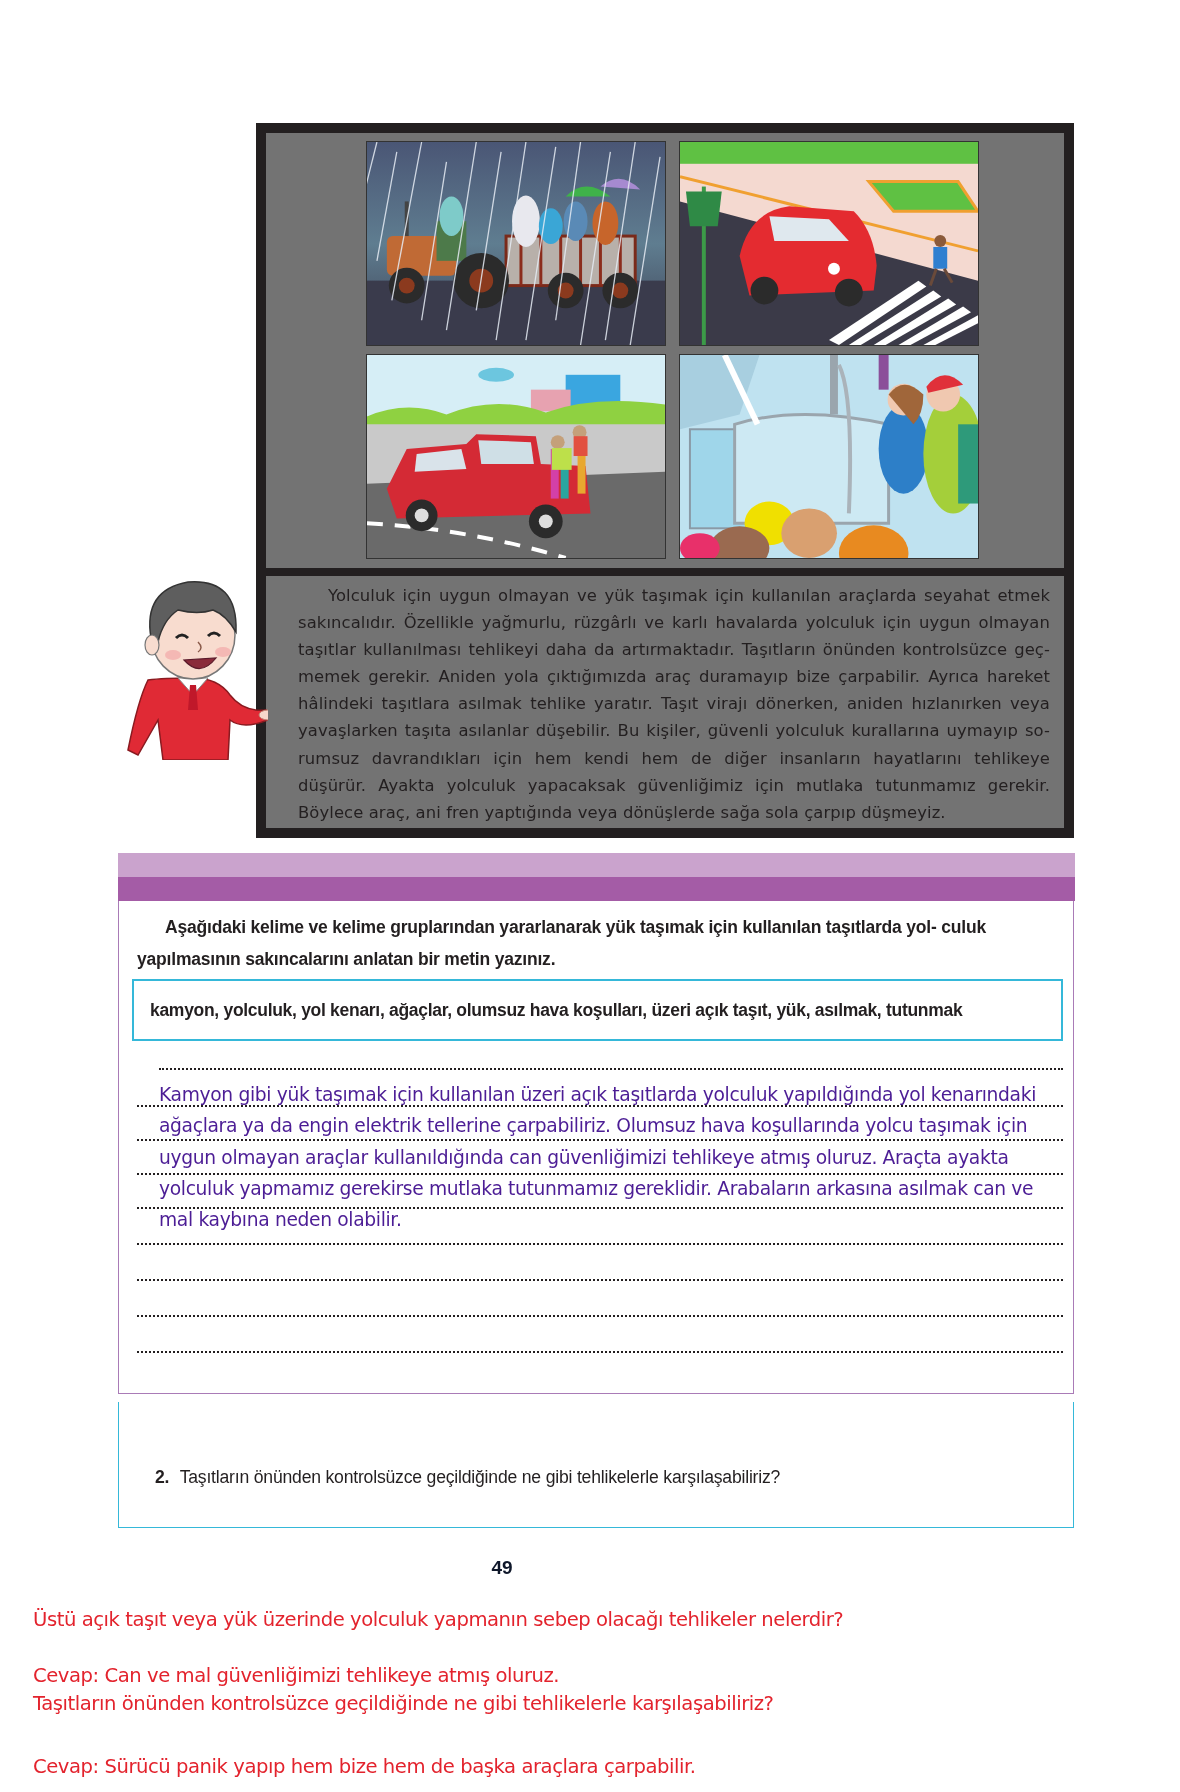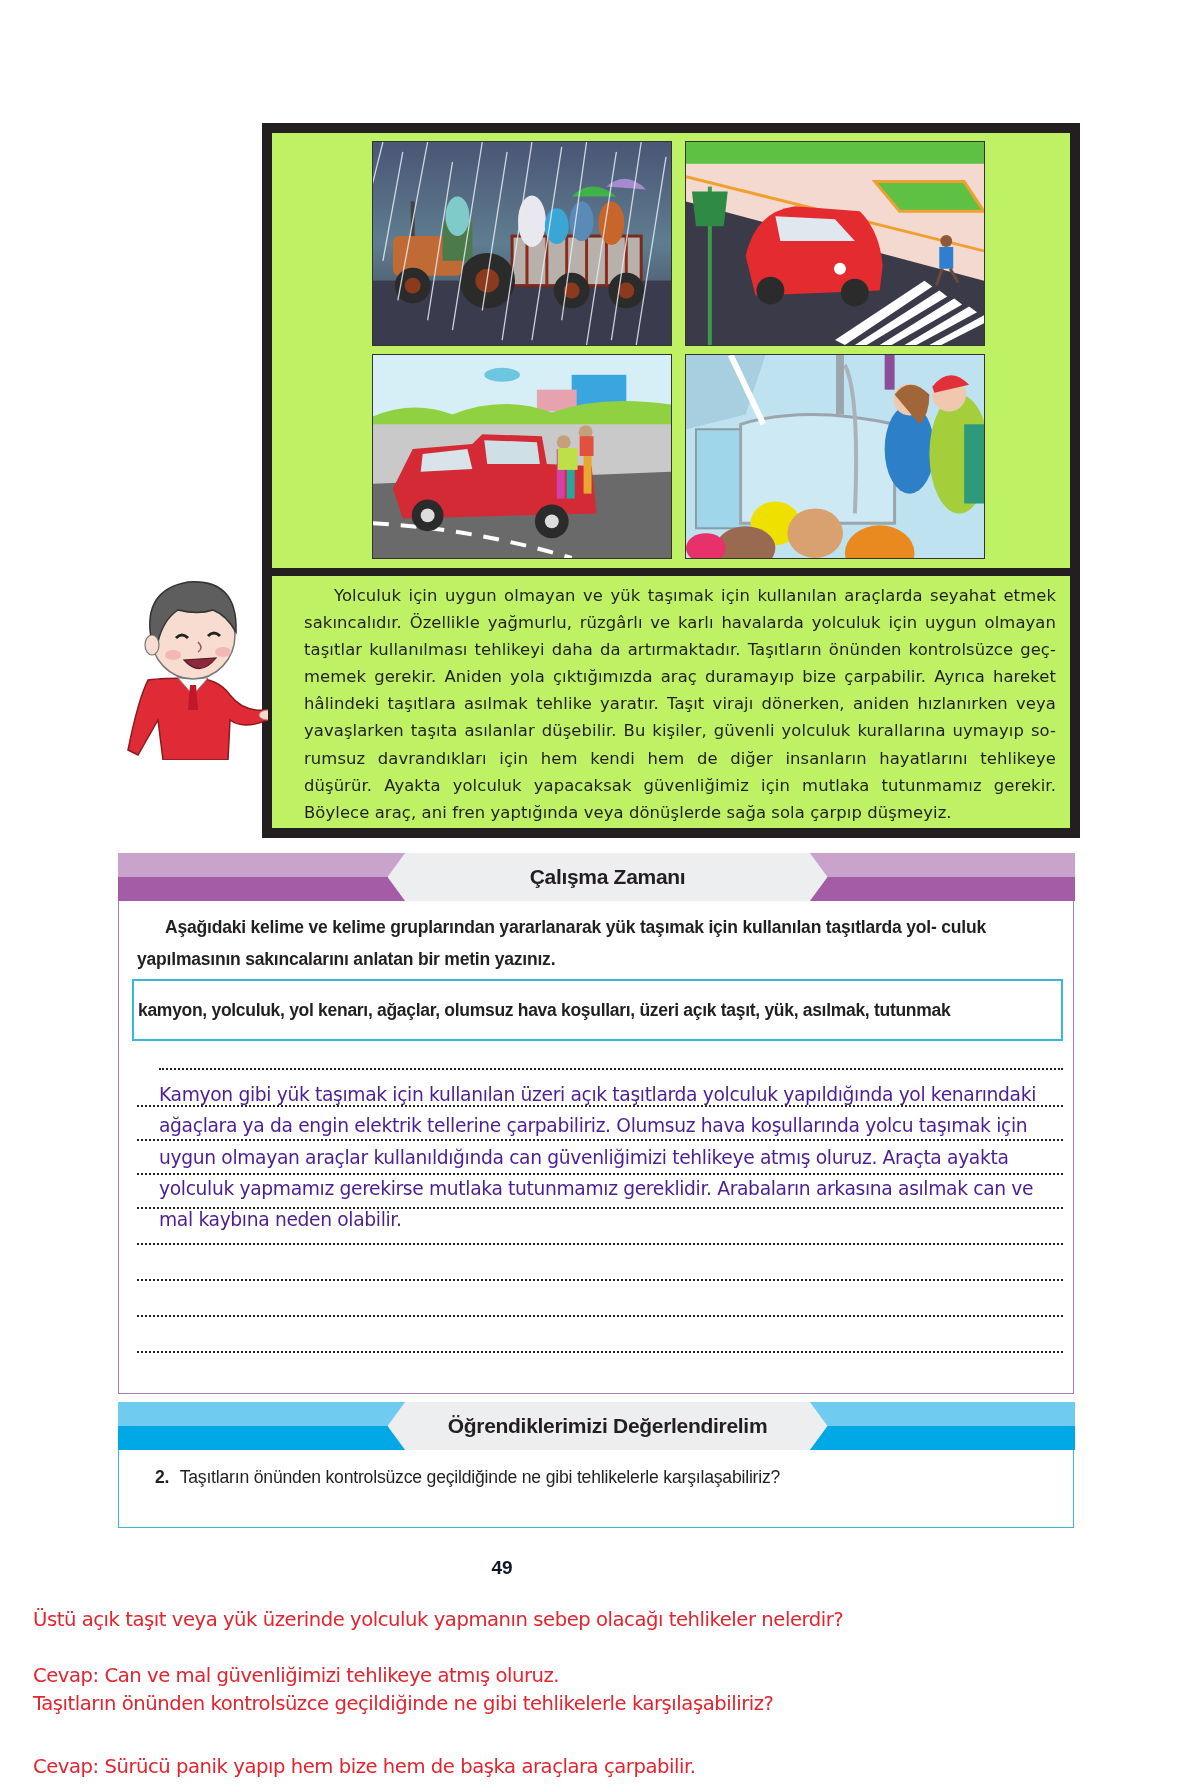--- a/index.html
+++ b/index.html
@@ -2,21 +2,21 @@
 <html><head>
   <meta charset="utf-8">
   <style>
     * { box-sizing: border-box; margin: 0; padding: 0; }
     html, body { width: 1180px; height: 1792px; background: #ffffff; overflow: hidden; }
     body { position: relative; font-family: "Liberation Sans", sans-serif; color: #231f20; }
 
     
     .story-frame {
       position: absolute; left: 256px; top: 123px; width: 818px; height: 715px;
-      border: 10px solid #231f20; background: #bef264; margin-left: 6px;
+      border: 10px solid #231f20; background: #737373;
     }
     .illustration-grid {
       position: absolute; left: 100px; top: 8px; width: 620px; height: 418px;
     }
     .panel {
       position: absolute; border: 1.5px solid #333; overflow: hidden;
     }
     .panel svg { width: 100%; height: 100%; display: block; }
     .panel-rain { left: 0; top: 0; width: 300px; height: 205px; }
     .panel-crossing { left: 313px; top: 0; width: 300px; height: 205px; }
@@ -61,21 +61,21 @@
       letter-spacing: -0.3px;
     }
     .work-instructions {
       position: absolute; left: 18px; right: 10px; top: 58px;
       font-weight: bold; font-size: 17.5px; line-height: 32px; color: #231f20;
       letter-spacing: -0.2px;
     }
     .work-instructions p { text-indent: 28px; }
     .word-box {
       position: absolute; left: 13px; right: 10px; top: 126px; height: 62px;
-      border: 2px solid #35b8d9; display: flex; align-items: center; padding-left: 4px;
+      border: 2px solid #35b8d9; display: flex; align-items: center; padding-left: 16px;
       font-weight: bold; font-size: 17.5px; color: #231f20; letter-spacing: -0.3px; white-space: nowrap;
     }
     .writing-lines { position: absolute; left: 40px; right: 10px; top: 215px; }
     .dot-line {
       position: absolute; left: 0; right: 0; height: 0;
       border-bottom: 2px dotted #231f20;
     }
     .answer-text {
       position: absolute; left: 40px; right: 20px; top: 226px;
       font-family: "DejaVu Sans", sans-serif; font-size: 18.7px; line-height: 31.3px; color: #4c1d95;
@@ -283,23 +283,20 @@
     <path d="M80 82 Q86 88 80 92" stroke="#8a5a4a" stroke-width="1.5" fill="none"></path>
 
     <path d="M66 100 Q82 118 98 98 Z" fill="#8a2a3a" stroke="#5a1a2a" stroke-width="1.2"></path>
   </svg>
 </div>
 
 <div class="work-section">
   <div class="banner banner-purple">
     <div class="band-top"></div>
     <div class="band-bot"></div>
-    <div class="label-shape">
-      <span class="label-text">Çalışma Zamanı</span>
-    </div>
   </div>
 
   <div class="work-instructions">
     <p>Aşağıdaki kelime ve kelime gruplarından yararlanarak yük taşımak için kullanılan taşıtlarda yol- culuk yapılmasının sakıncalarını anlatan bir metin yazınız.</p>
   </div>
 
   <div class="word-box">kamyon, yolculuk, yol kenarı, ağaçlar, olumsuz hava koşulları, üzeri açık taşıt, yük, asılmak, tutunmak</div>
 
   <div class="writing-lines" id="writing-lines">
       <div class="dot-line" style="top: 0px;"></div>
@@ -310,27 +307,20 @@
       <div class="dot-line" style="top: 175px; left: -22px;"></div>
       <div class="dot-line" style="top: 211px; left: -22px;"></div>
       <div class="dot-line" style="top: 247px; left: -22px;"></div>
       <div class="dot-line" style="top: 283px; left: -22px;"></div>
     </div>
 
   <div class="answer-text">Kamyon gibi yük taşımak için kullanılan üzeri açık taşıtlarda yolculuk yapıldığında yol kenarındaki ağaçlara ya da engin elektrik tellerine çarpabiliriz. Olumsuz hava koşullarında yolcu taşımak için uygun olmayan araçlar kullanıldığında can güvenliğimizi tehlikeye atmış oluruz. Araçta ayakta yolculuk yapmamız gerekirse mutlaka tutunmamız gereklidir. Arabaların arkasına asılmak can ve mal kaybına neden olabilir.</div>
 </div>
 
 <div class="eval-section">
-  <div class="banner banner-blue">
-    <div class="band-top"></div>
-    <div class="band-bot"></div>
-    <div class="label-shape">
-      <span class="label-text">Öğrendiklerimizi Değerlendirelim</span>
-    </div>
-  </div>
   <ol class="eval-list">
     <li>
       <span class="num">2.</span>
       <span>Taşıtların önünden kontrolsüzce geçildiğinde ne gibi tehlikelerle karşılaşabiliriz?</span>
     </li>
   </ol>
 </div>
 
 <div class="page-number">49</div>
 

